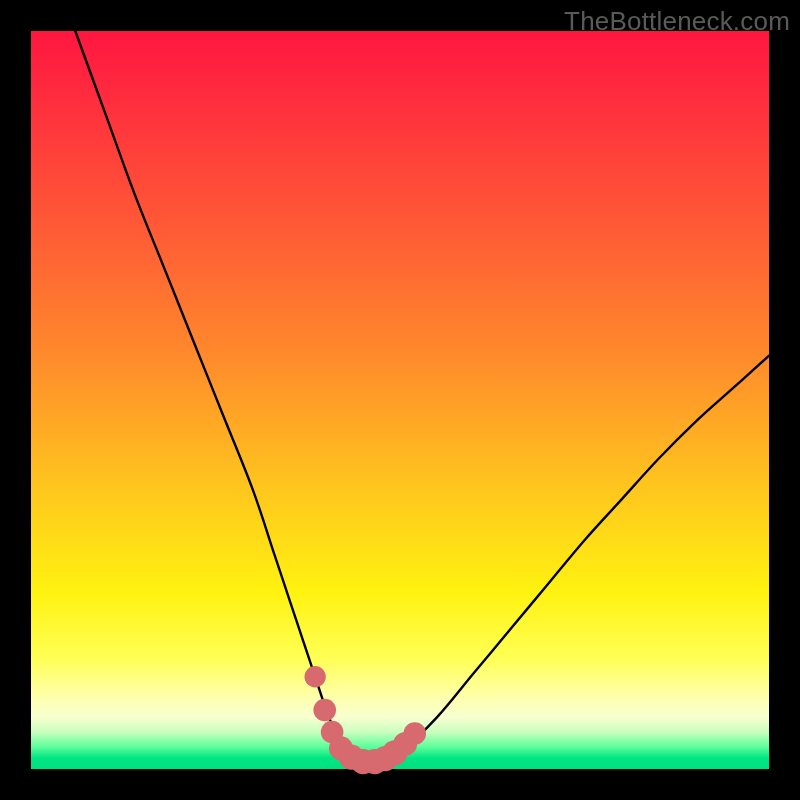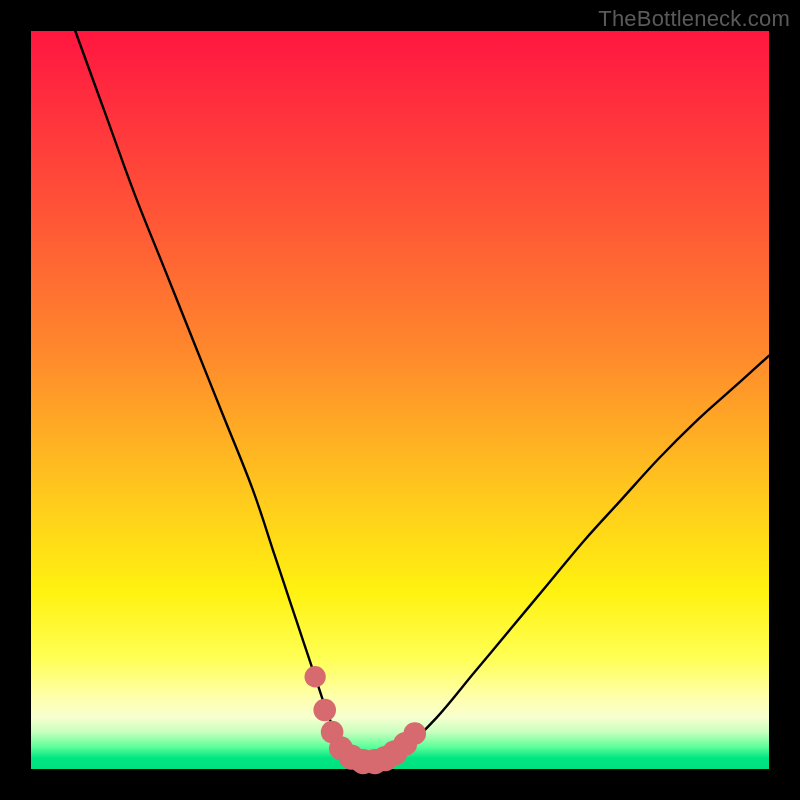--- a/index.html
+++ b/index.html
@@ -41,21 +41,21 @@
       #5cff9a 97%,
       #00e682 98.5%,
       #00e080 100%
     );
   }
   .watermark {
     position: absolute;
     top: 6px;
     right: 10px;
     color: #5a5a5a;
-    font-size: 22px;
+    font-size: 26px;
     font-weight: 500;
     letter-spacing: 0.2px;
     user-select: none;
   }
   svg.curve-layer {
     position: absolute;
     left: 0;
     top: 0;
     width: 738px;
     height: 738px;

